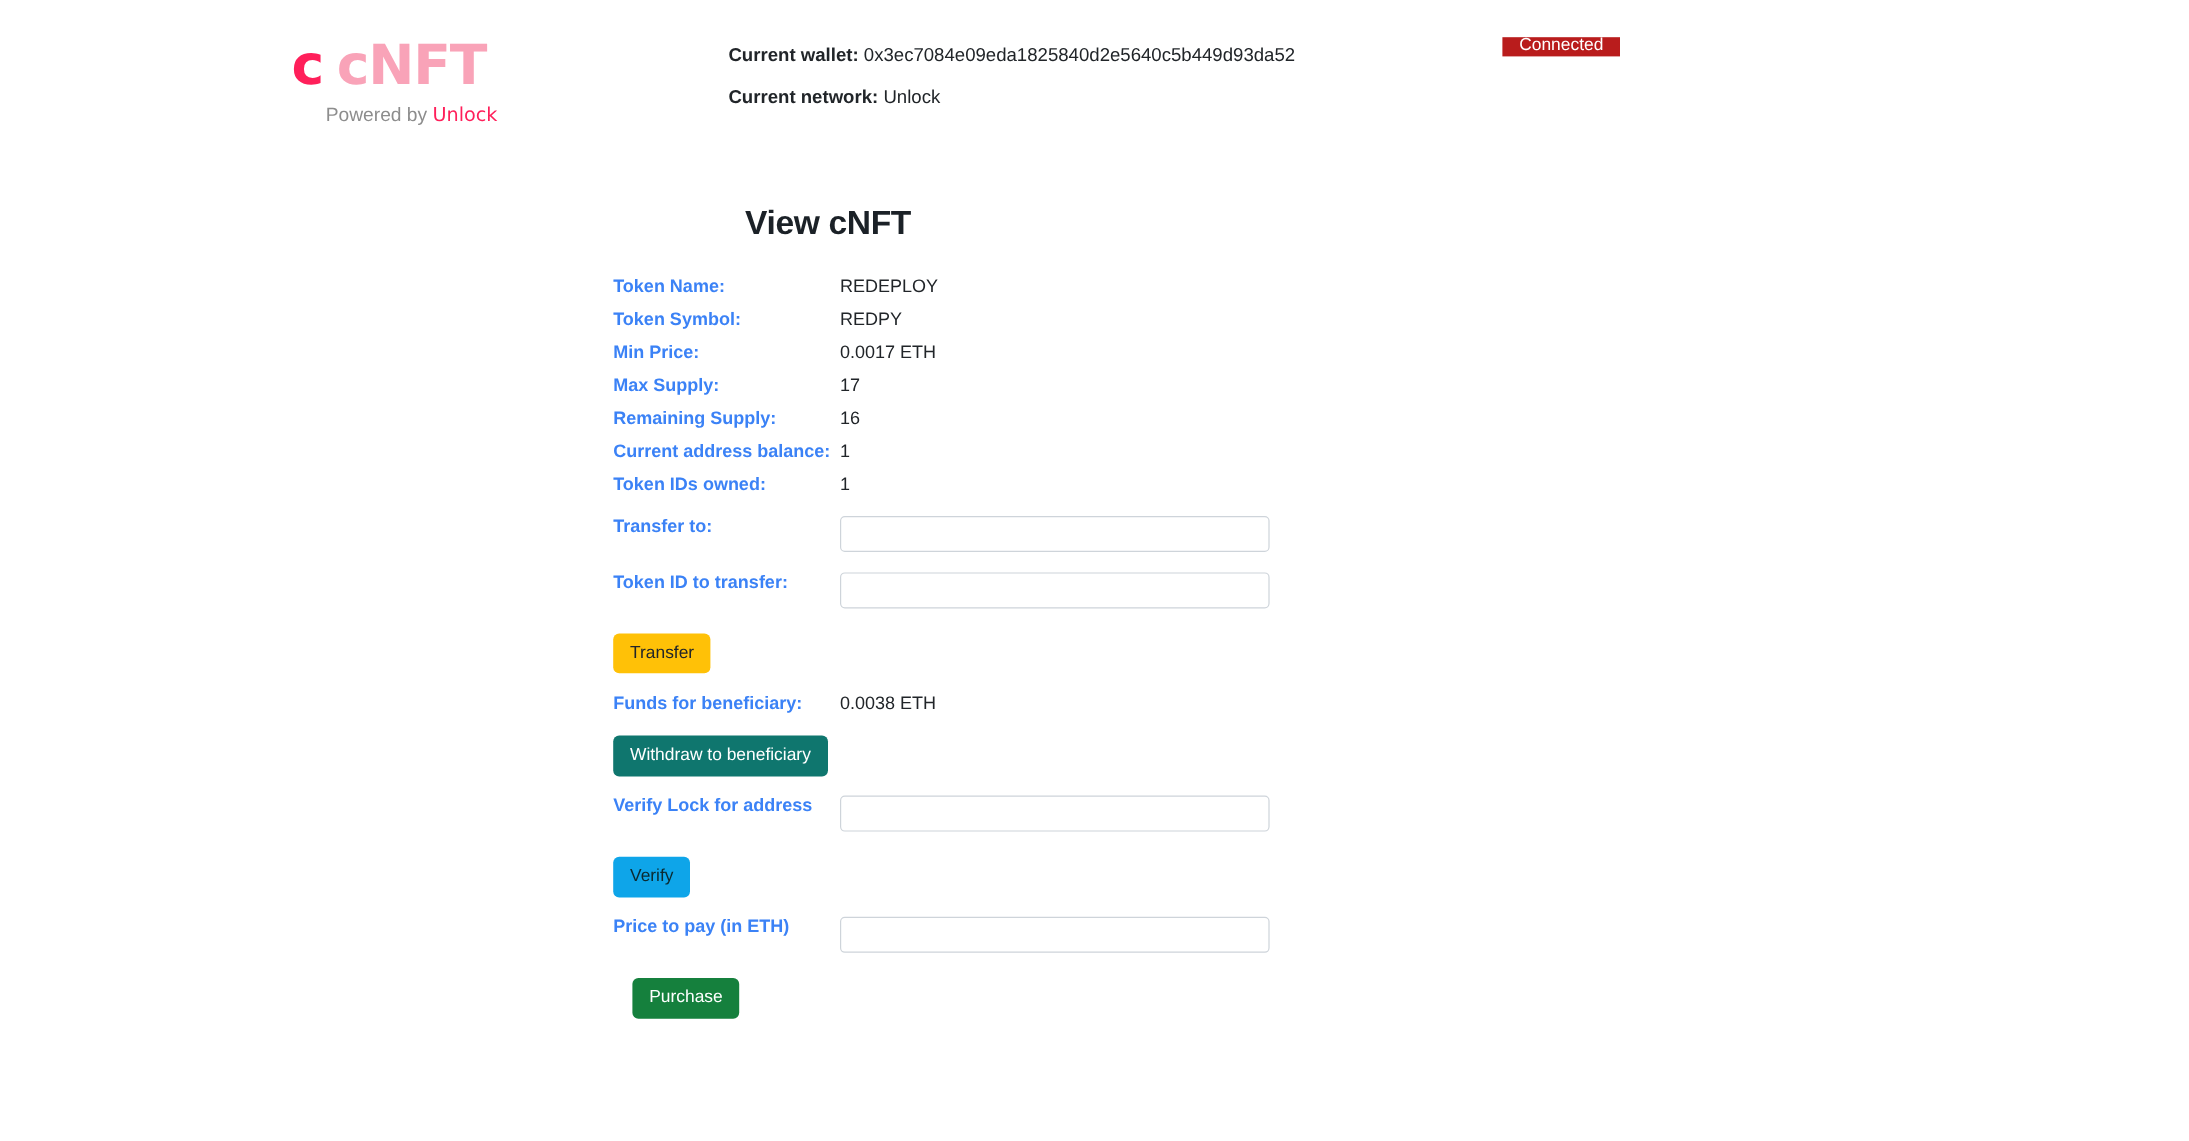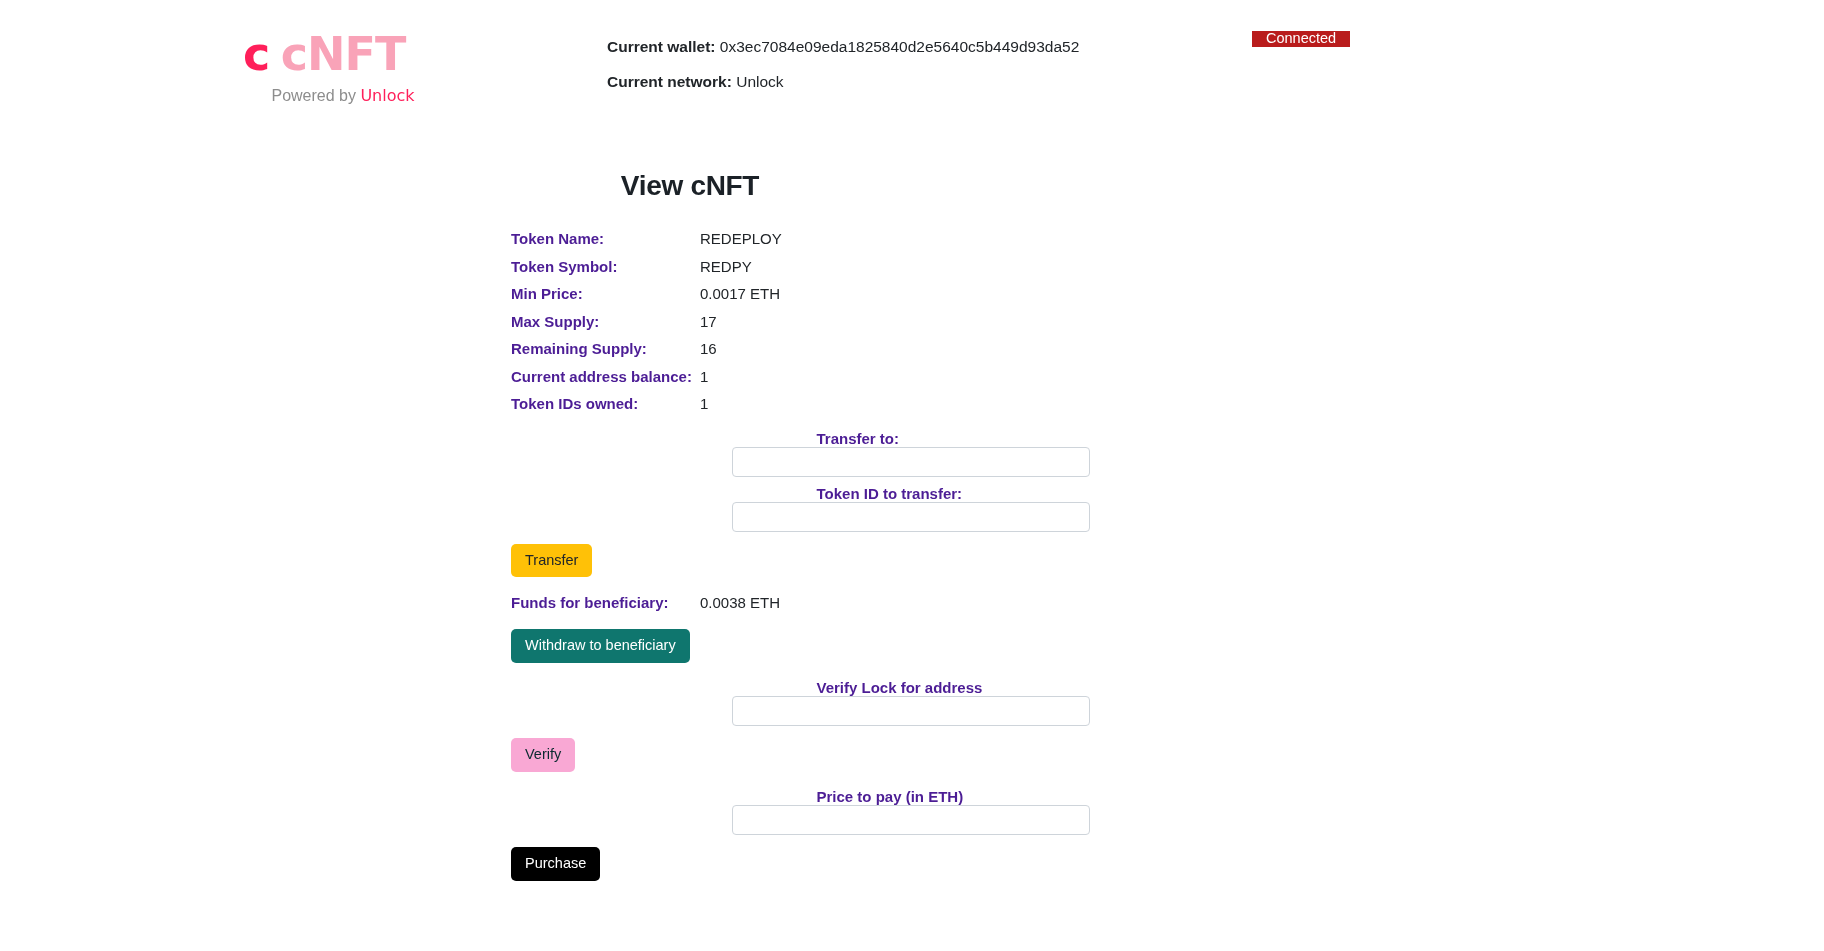--- a/index.html
+++ b/index.html
@@ -119,34 +119,32 @@
   }
 
   .frow {
     display: flex;
     align-items: flex-start;
     min-height: 27.5px;
   }
   .frow .label {
     width: 189px;
     font-weight: bold;
-    color: #4c1d95;
+    color: #3b82f6;
     padding-top: 1px;
     flex: none;
   }
   .frow .value {
     color: #212529;
     font-weight: normal;
     padding-top: 1px;
   }
 
   .frow.input-row {
     min-height: 39px;
-    align-items: center;
-    flex-direction: column;
   }
   .frow.input-row .label {
     padding-top: 0;
   }
   .text-input {
     width: 358px;
     height: 30px;
     box-sizing: border-box;
     border: 1px solid #ced4da;
     border-radius: 4px;
@@ -169,27 +167,28 @@
   }
   .btn-transfer {
     background: #ffc107;
     color: #212529;
   }
   .btn-withdraw {
     background: #0f766e;
     color: #ffffff;
   }
   .btn-verify {
-    background: #f9a8d4;
+    background: #0ea5e9;
     color: #0b2a30;
     text-align: right;
   }
   .btn-purchase {
-    background: #000000;
+    background: #15803d;
     color: #ffffff;
+    margin-left: 16px;
   }
 
   .btn-row {
     display: flex;
     align-items: center;
   }
   .spacer-sm { height: 8px; }
   .spacer-md { height: 12px; }
   .spacer-lg { height: 16px; }
 </style>

